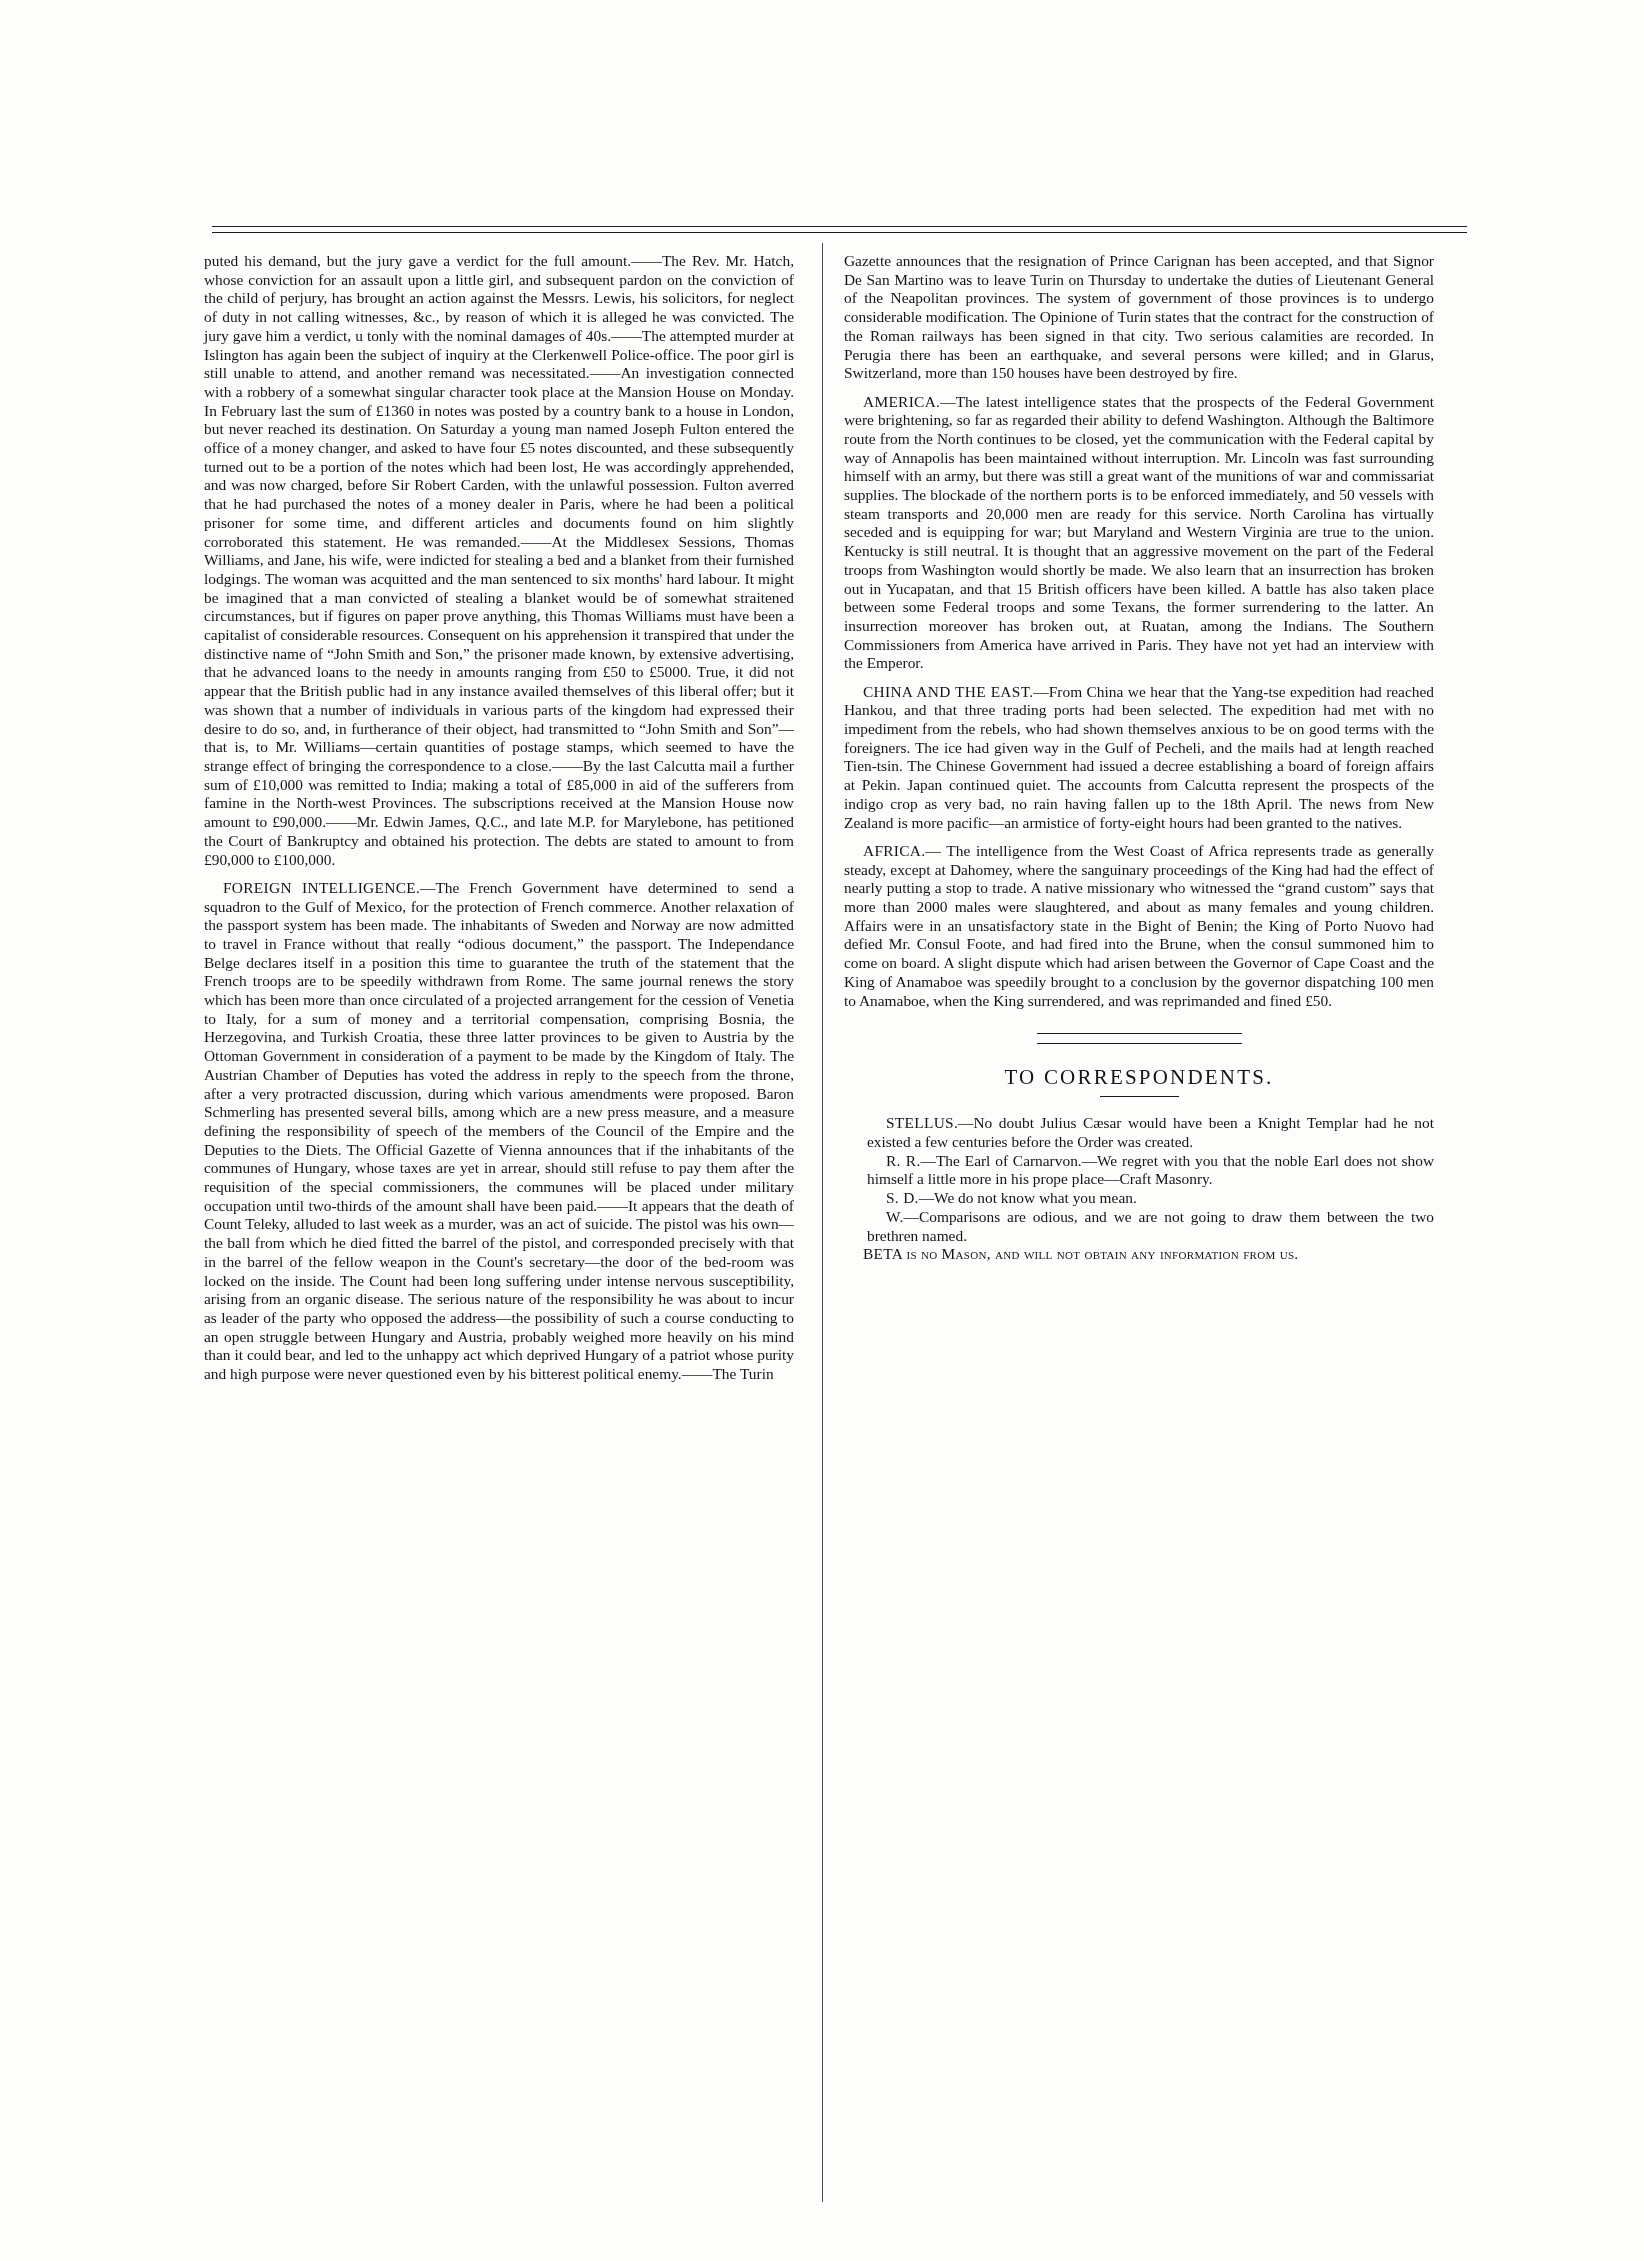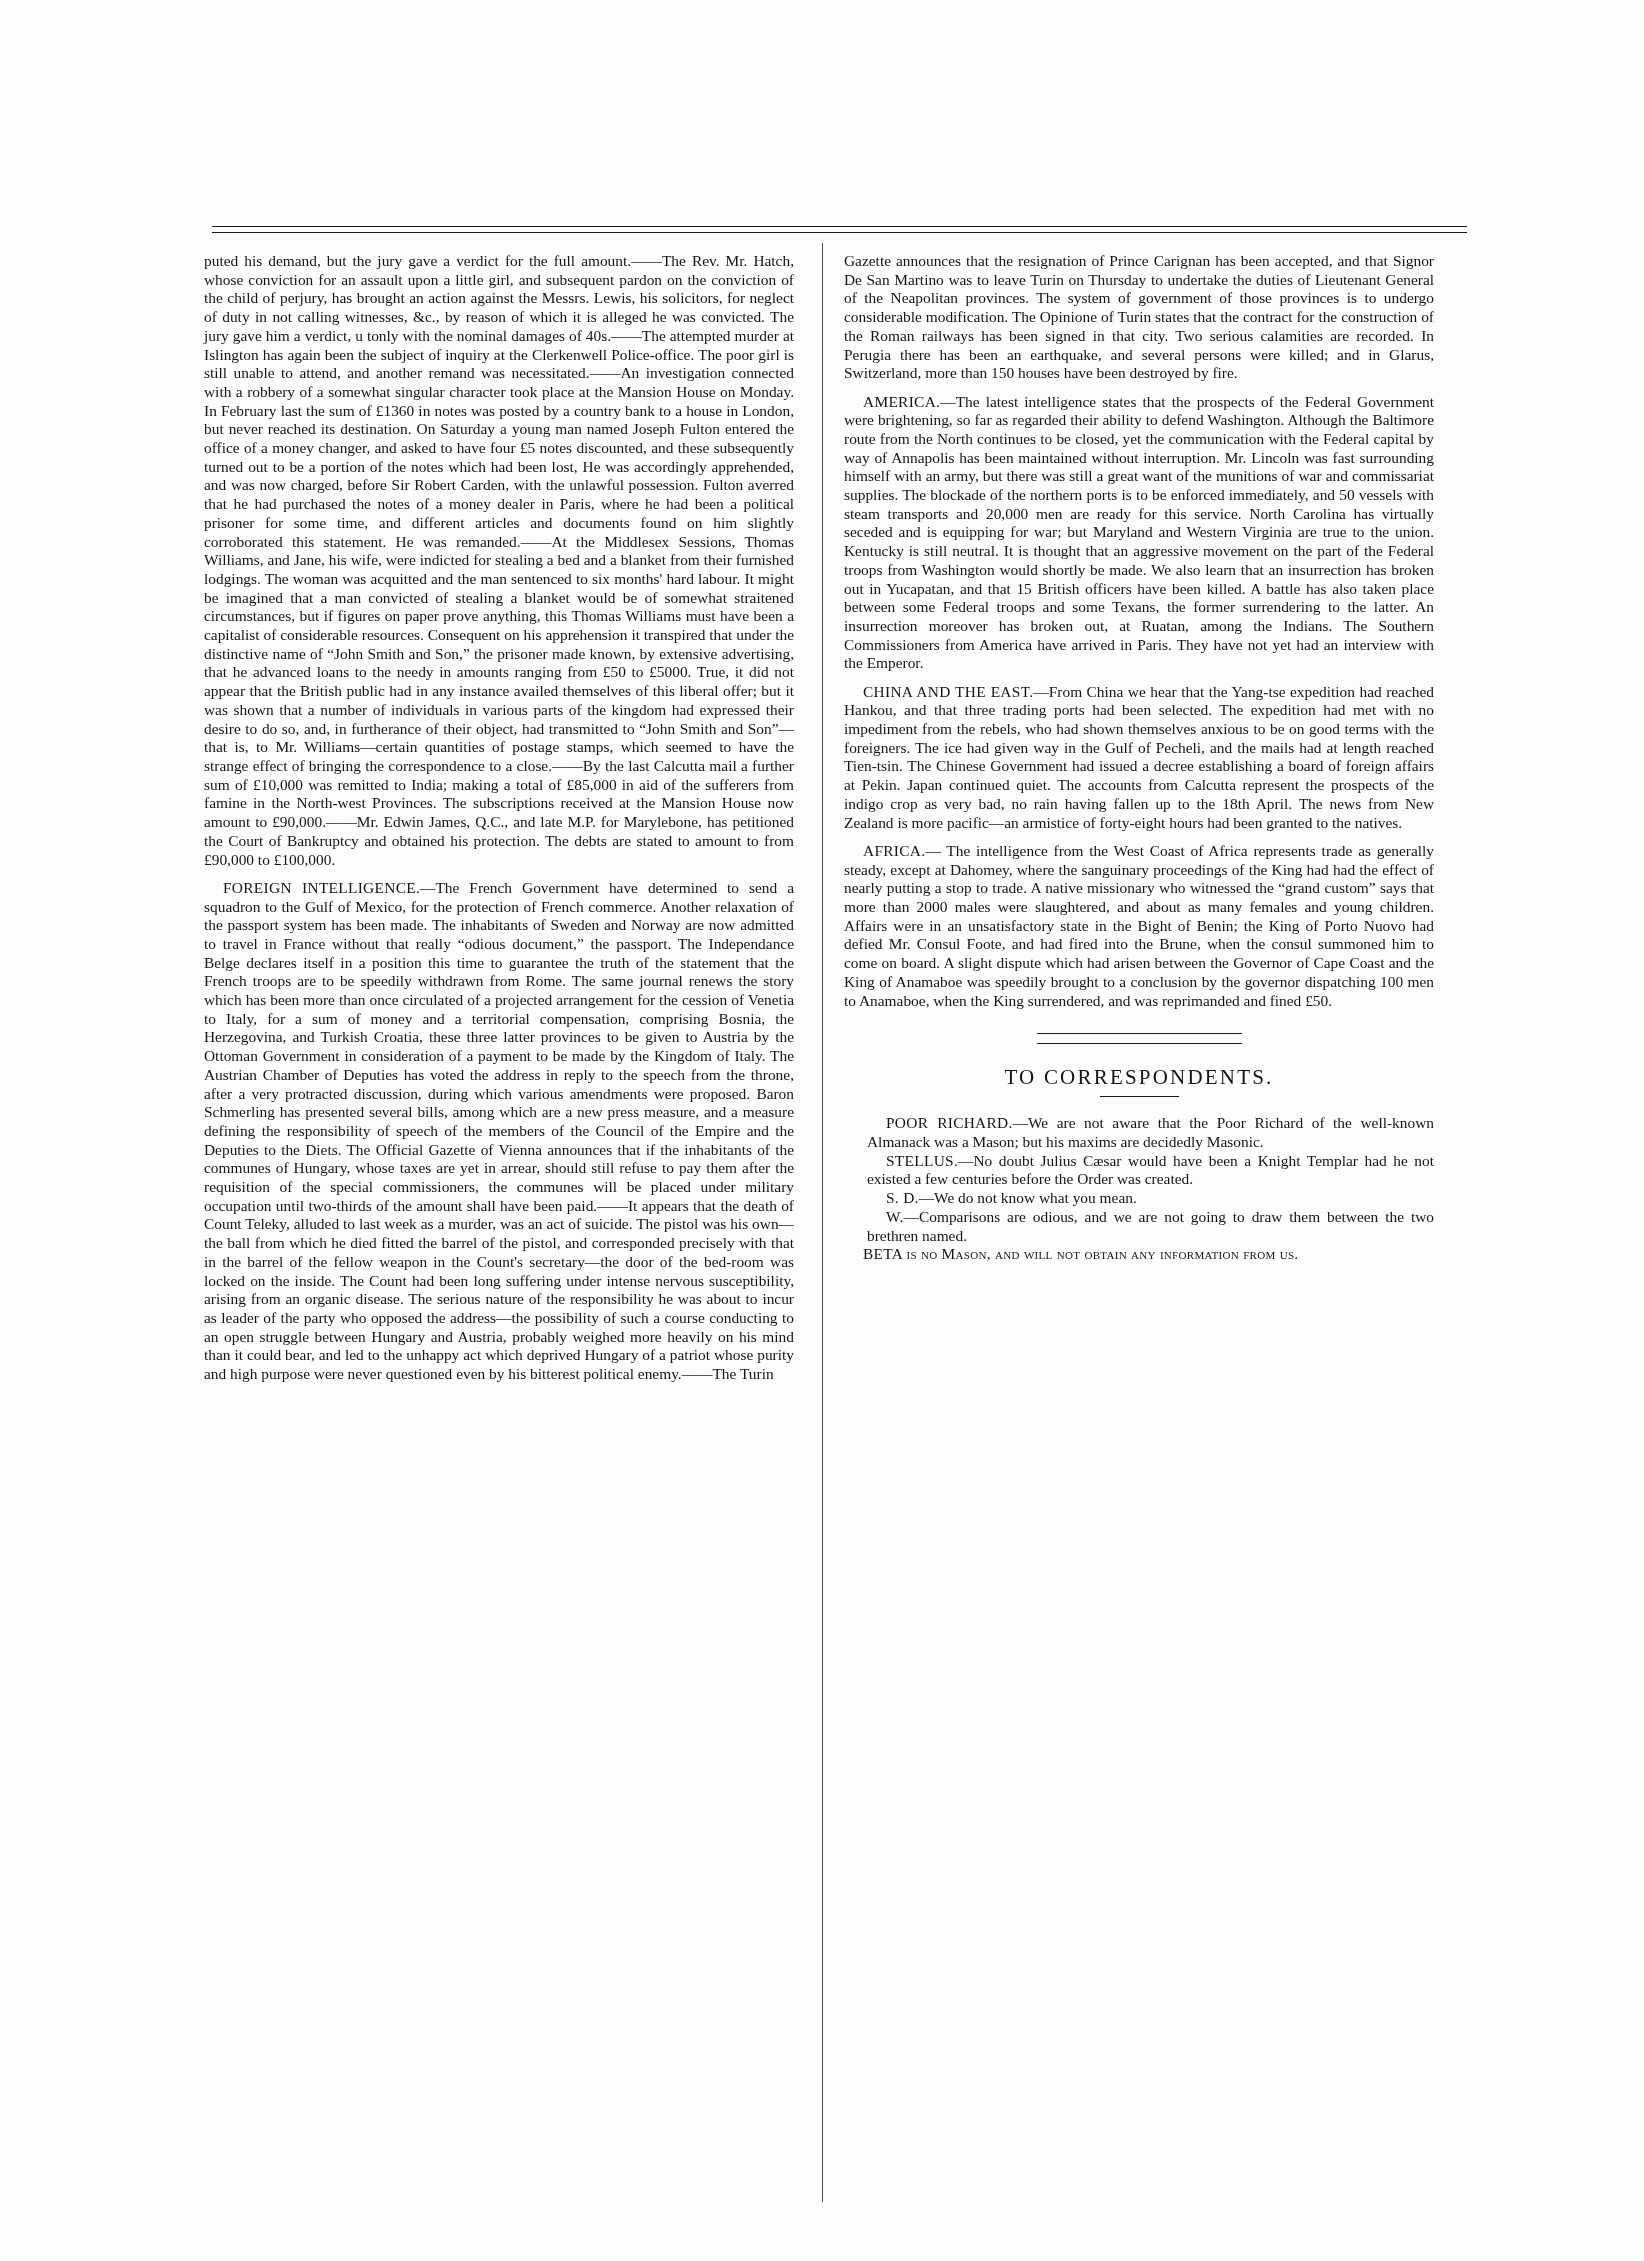--- a/index.html
+++ b/index.html
@@ -165,22 +165,22 @@
     <div class="gap"></div>
 
     <p><span class="sc">AFRICA.</span><span>— The intelligence from the West Coast of Africa represents trade as generally steady, except at Dahomey, where the sanguinary proceedings of the King had had the effect of nearly putting a stop to trade. A native missionary who witnessed the “grand custom” says that more than 2000 males were slaughtered, and about as many females and young children. Affairs were in an unsatisfactory state in the Bight of Benin; the King of Porto Nuovo had defied Mr. Consul Foote, and had fired into the Brune, when the consul summoned him to come on board. A slight dispute which had arisen between the Governor of Cape Coast and the King of Anamaboe was speedily brought to a conclusion by the governor dispatching 100 men to Anamaboe, when the King surrendered, and was reprimanded and fined £50.</span></p>
 
     <div class="tc-rule"></div>
     <div class="tc-rule2"></div>
 
     <div class="tc-title">TO CORRESPONDENTS.</div>
     <div class="tc-smallrule"></div>
 
-    <p class="tc-item"><span class="sc">POOR RICHARD.</span><span>—We are not aware that the Poor Richard of the well-known Almanack was a Mason; but his maxims are decidedly Masonic.</span></p>
     <p class="tc-item"><span class="sc">STELLUS.</span><span>—No doubt Julius Cæsar would have been a Knight Templar had he not existed a few centuries before the Order was created.</span></p>
+    <p class="tc-item"><span class="sc">R. R.</span><span>—The Earl of Carnarvon.—We regret with you that the noble Earl does not show himself a little more in his prope place—Craft Masonry.</span></p>
     <p class="tc-item"><span class="sc">S. D.</span><span>—We do not know what you mean.</span></p>
     <p class="tc-item"><span class="sc">W.</span><span>—Comparisons are odious, and we are not going to draw them between the two brethren named.</span></p>
 
     <p class="tc-last"><span class="sc">BETA is no Mason, and will not obtain any information from us.</span></p>
   </div>
 
 </div>
 
 
 </body></html>

